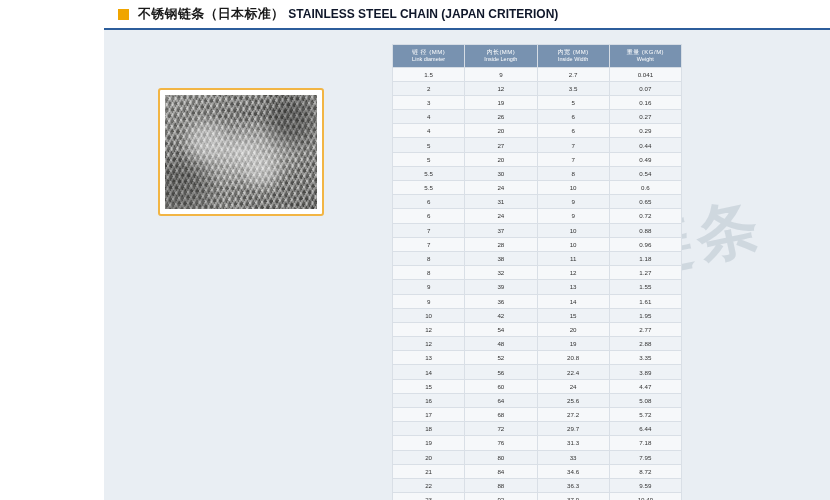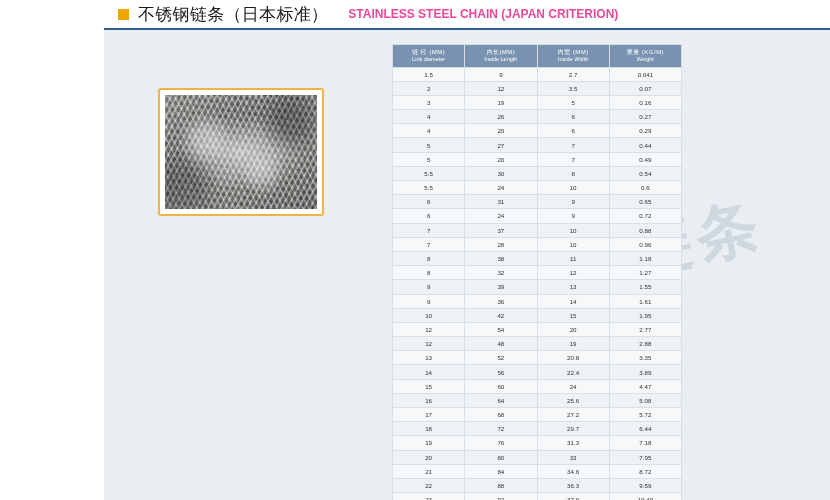--- a/index.html
+++ b/index.html
@@ -35,31 +35,31 @@
   }
   #header-bullet {
     width: 11px;
     height: 11px;
     background: #f0a500;
     margin-left: 14px;
     margin-right: 9px;
     flex: none;
   }
   #title-cn {
-    font-size: 17px;
-    font-weight: normal;
+    font-size: 13px;
+    font-weight: bold;
     color: #1a1a1a;
     letter-spacing: 0.3px;
     white-space: nowrap;
   }
   #title-en {
     font-size: 12px;
     font-weight: bold;
-    color: #ec4899;
-    margin-left: 20px;
+    color: #0f172a;
+    margin-left: 4px;
     white-space: nowrap;
   }
 
   
   #body-panel {
     position: absolute;
     left: 104px;
     top: 30px;
     width: 726px;
     height: 470px;

